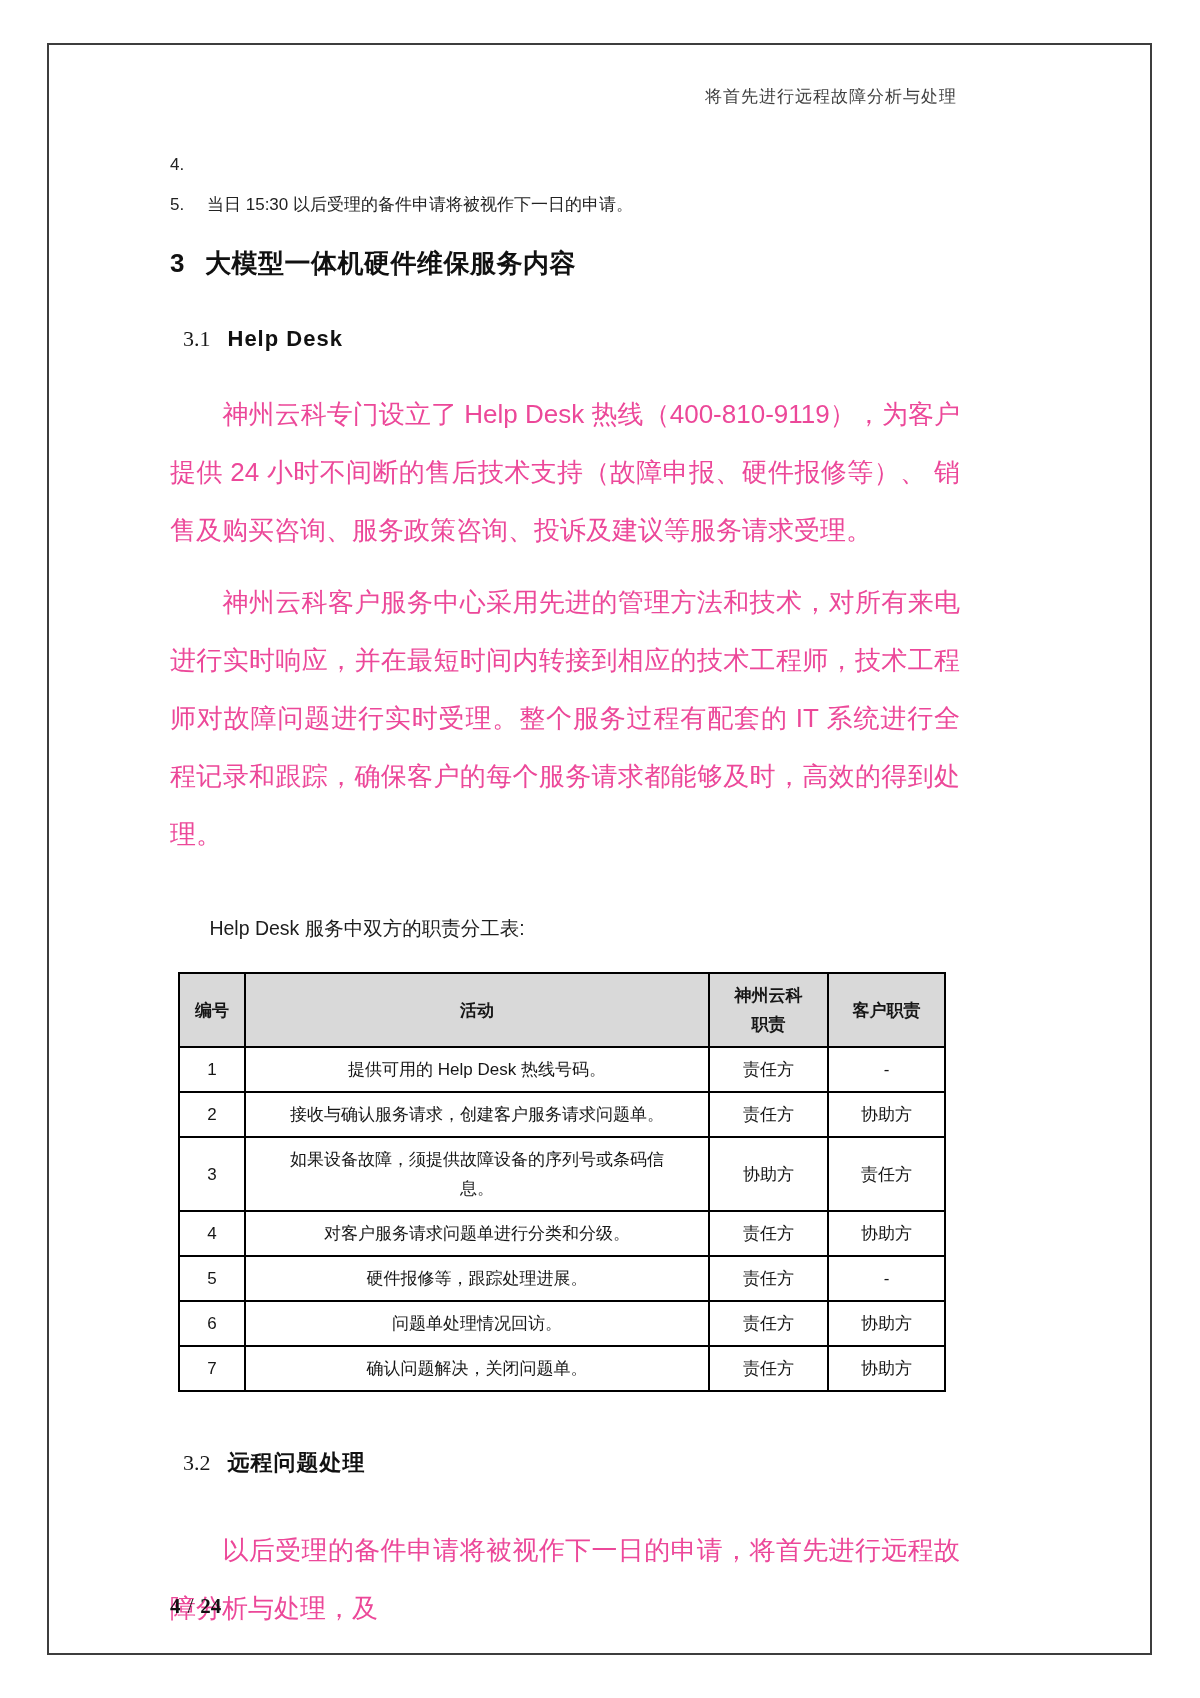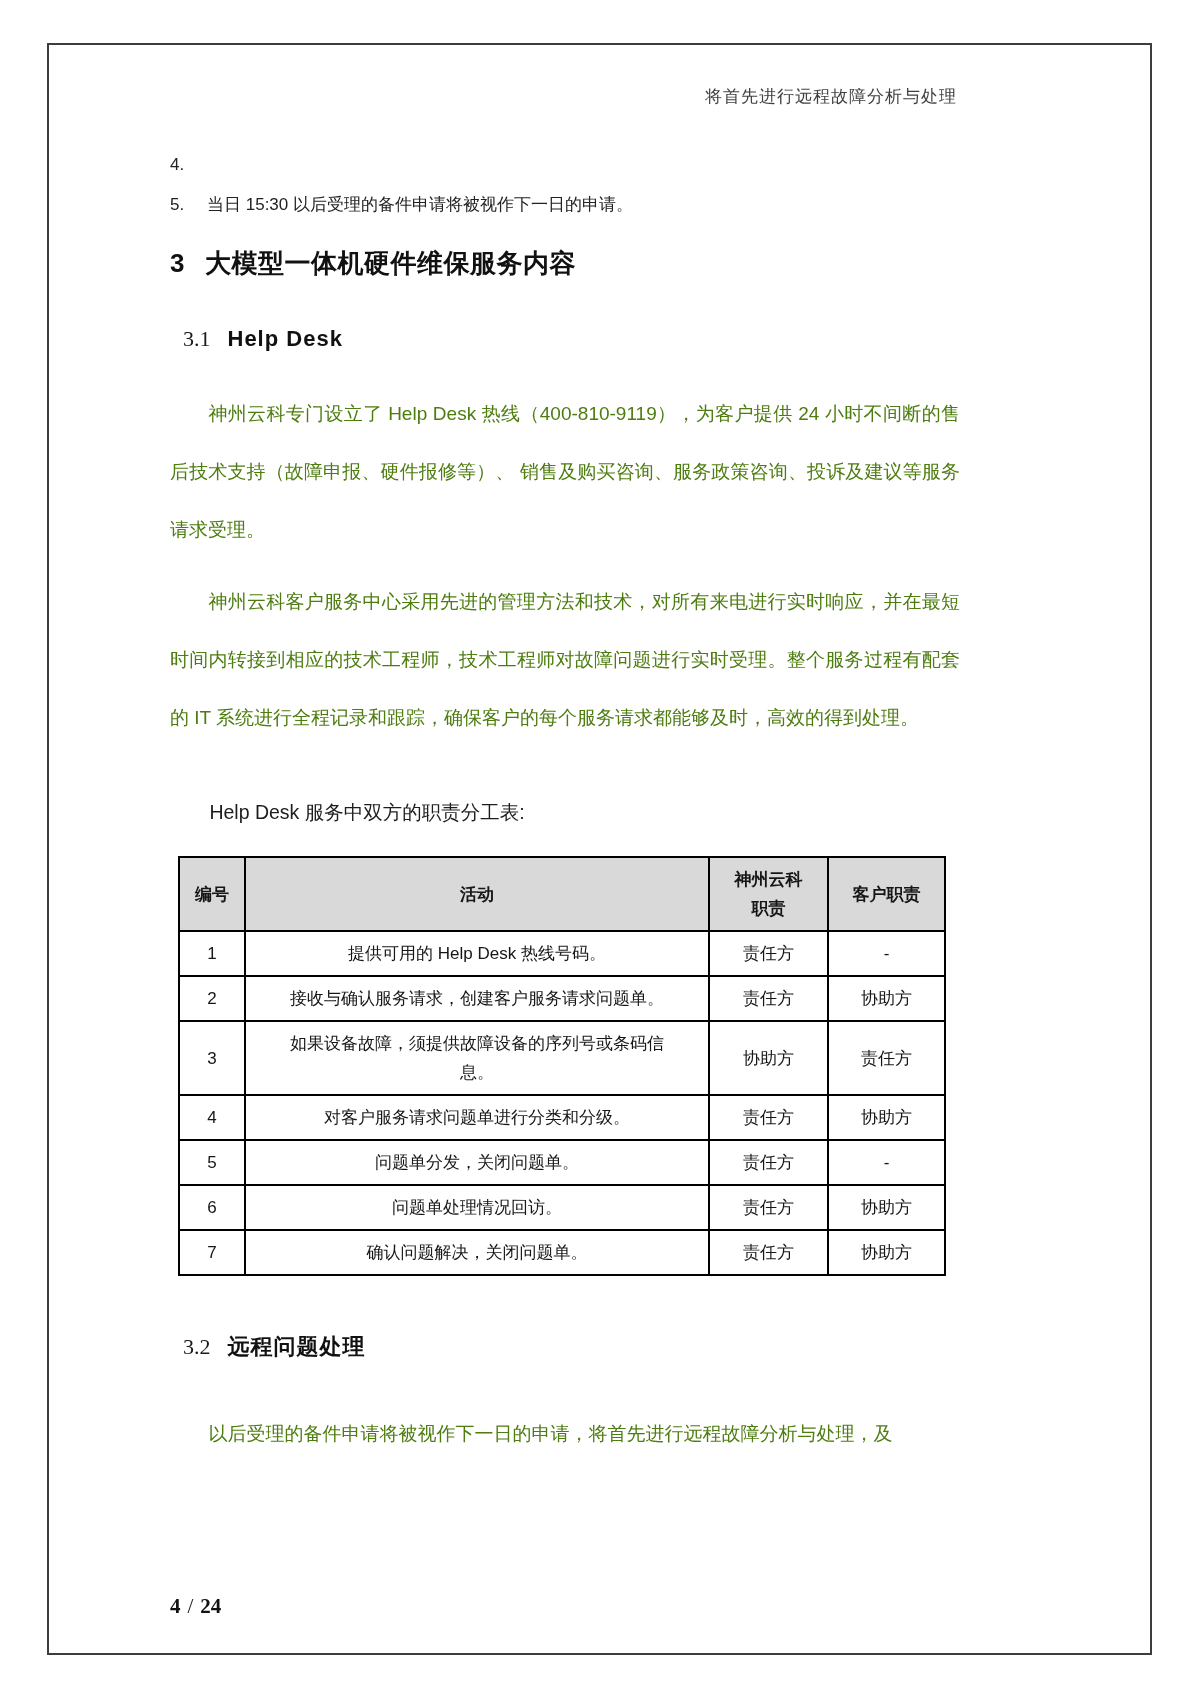--- a/index.html
+++ b/index.html
@@ -38,22 +38,22 @@
     display: flex; gap: 17px; align-items: flex-end; line-height: 32px;
   }
   .subsec .sn {
     font-family: "Liberation Serif", "DejaVu Serif", serif;
     font-size: 22px; font-weight: normal; color: #1a1a1a;
   }
   .subsec .st { font-size: 22px; font-weight: bold; color: #111; letter-spacing: 1px; }
 
   .body-para {
     margin-top: 30px; width: 790px;
-    font-size: 19px; line-height: 58px;
-    text-align: justify; text-indent: 2.02em; color: #4d7c0f;
+    font-size: 26px; line-height: 58px;
+    text-align: justify; text-indent: 2.02em; color: #ec4899;
   }
   .body-para.p2 { margin-top: 14px; }
 
   .table-caption {
     margin-top: 45px; font-size: 19.5px; line-height: 40px;
     text-indent: 2.02em; color: #1d1d1d;
   }
 
   table.resp {
     margin-top: 24px; margin-left: 8px; width: 766px;
@@ -150,21 +150,21 @@
     <td class="c-cust">责任方</td>
   </tr>
           <tr>
     <td class="c-no">4</td>
     <td class="c-act">对客户服务请求问题单进行分类和分级。</td>
     <td class="c-prov">责任方</td>
     <td class="c-cust">协助方</td>
   </tr>
           <tr>
     <td class="c-no">5</td>
-    <td class="c-act">问题单分发，关闭问题单。</td>
+    <td class="c-act">硬件报修等，跟踪处理进展。</td>
     <td class="c-prov">责任方</td>
     <td class="c-cust">-</td>
   </tr>
           <tr>
     <td class="c-no">6</td>
     <td class="c-act">问题单处理情况回访。</td>
     <td class="c-prov">责任方</td>
     <td class="c-cust">协助方</td>
   </tr>
           <tr>

